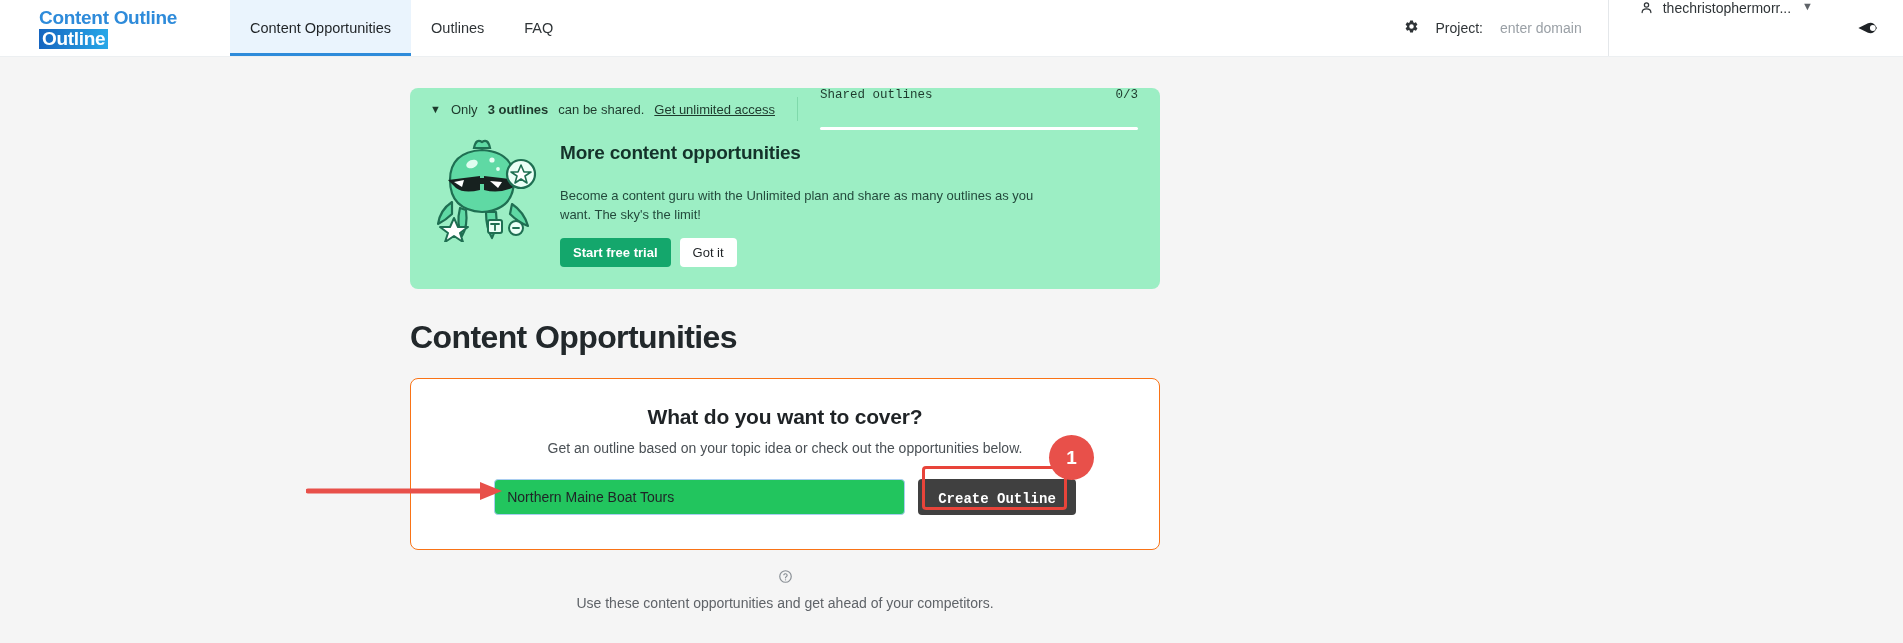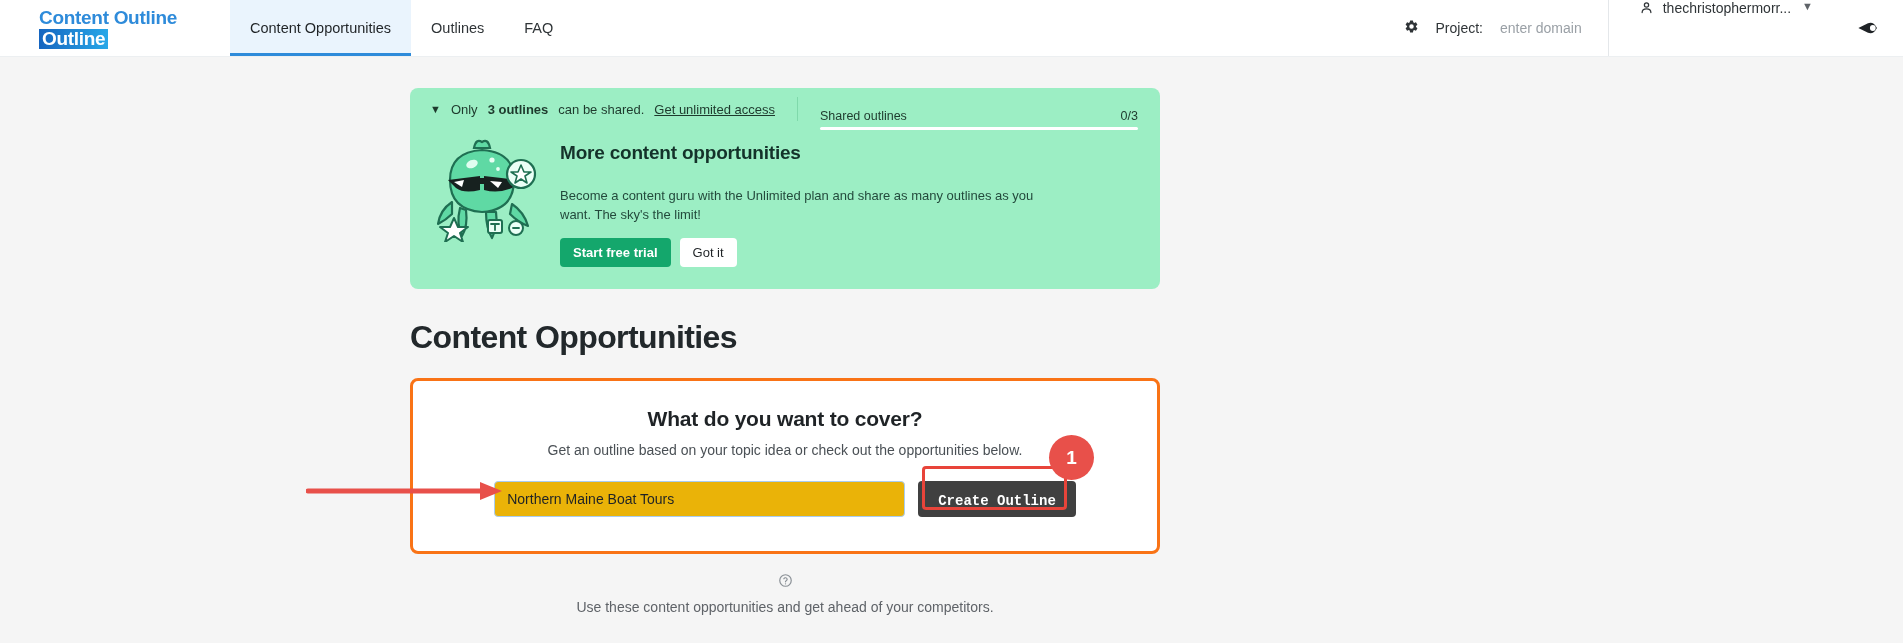--- a/index.html
+++ b/index.html
@@ -158,21 +158,22 @@
     background: #7fd9ab;
     margin: 0 22px;
     flex: 0 0 auto;
   }
   .banner-progress-wrap {
     flex: 1 1 auto;
     position: relative;
     height: 100%;
     display: flex;
     flex-direction: column;
-    justify-content: flex-end;
+    justify-content: space-between;
+    font-family: Liberation Mono, monospace;
   }
   .bp-row {
     display: flex;
     align-items: baseline;
     justify-content: space-between;
     font-size: 12.5px;
     color: #1e3a2d;
     margin-bottom: 4px;
   }
   .bp-bar {
@@ -236,21 +237,21 @@
     font-weight: bold;
     color: #22282b;
     margin-top: 30px;
     letter-spacing: -0.6px;
   }
 
   
   .card {
     margin-top: 22px;
     background: #ffffff;
-    border: 3px solid #f97316;
+    border: 1px solid #f97316;
     border-radius: 8px;
     padding: 26px 36px 34px 36px;
     text-align: center;
   }
   .card-h {
     font-size: 21px;
     font-weight: bold;
     color: #1f2326;
     margin-bottom: 11px;
     letter-spacing: -0.2px;
@@ -269,21 +270,21 @@
   .topic-input {
     width: 411px;
     height: 36px;
     border: 1px solid #a9cdf0;
     border-radius: 4px;
     padding: 0 12px;
     font-size: 14px;
     color: #1f2326;
     font-family: "Liberation Sans", sans-serif;
     outline: none;
-    background: #eab308;
+    background: #22c55e;
   }
   .btn-create {
     background: #404040;
     color: #ffffff;
     font-size: 14px;
     font-weight: bold;
     border: none;
     border-radius: 4px;
     height: 36px;
     padding: 12px 20px;

